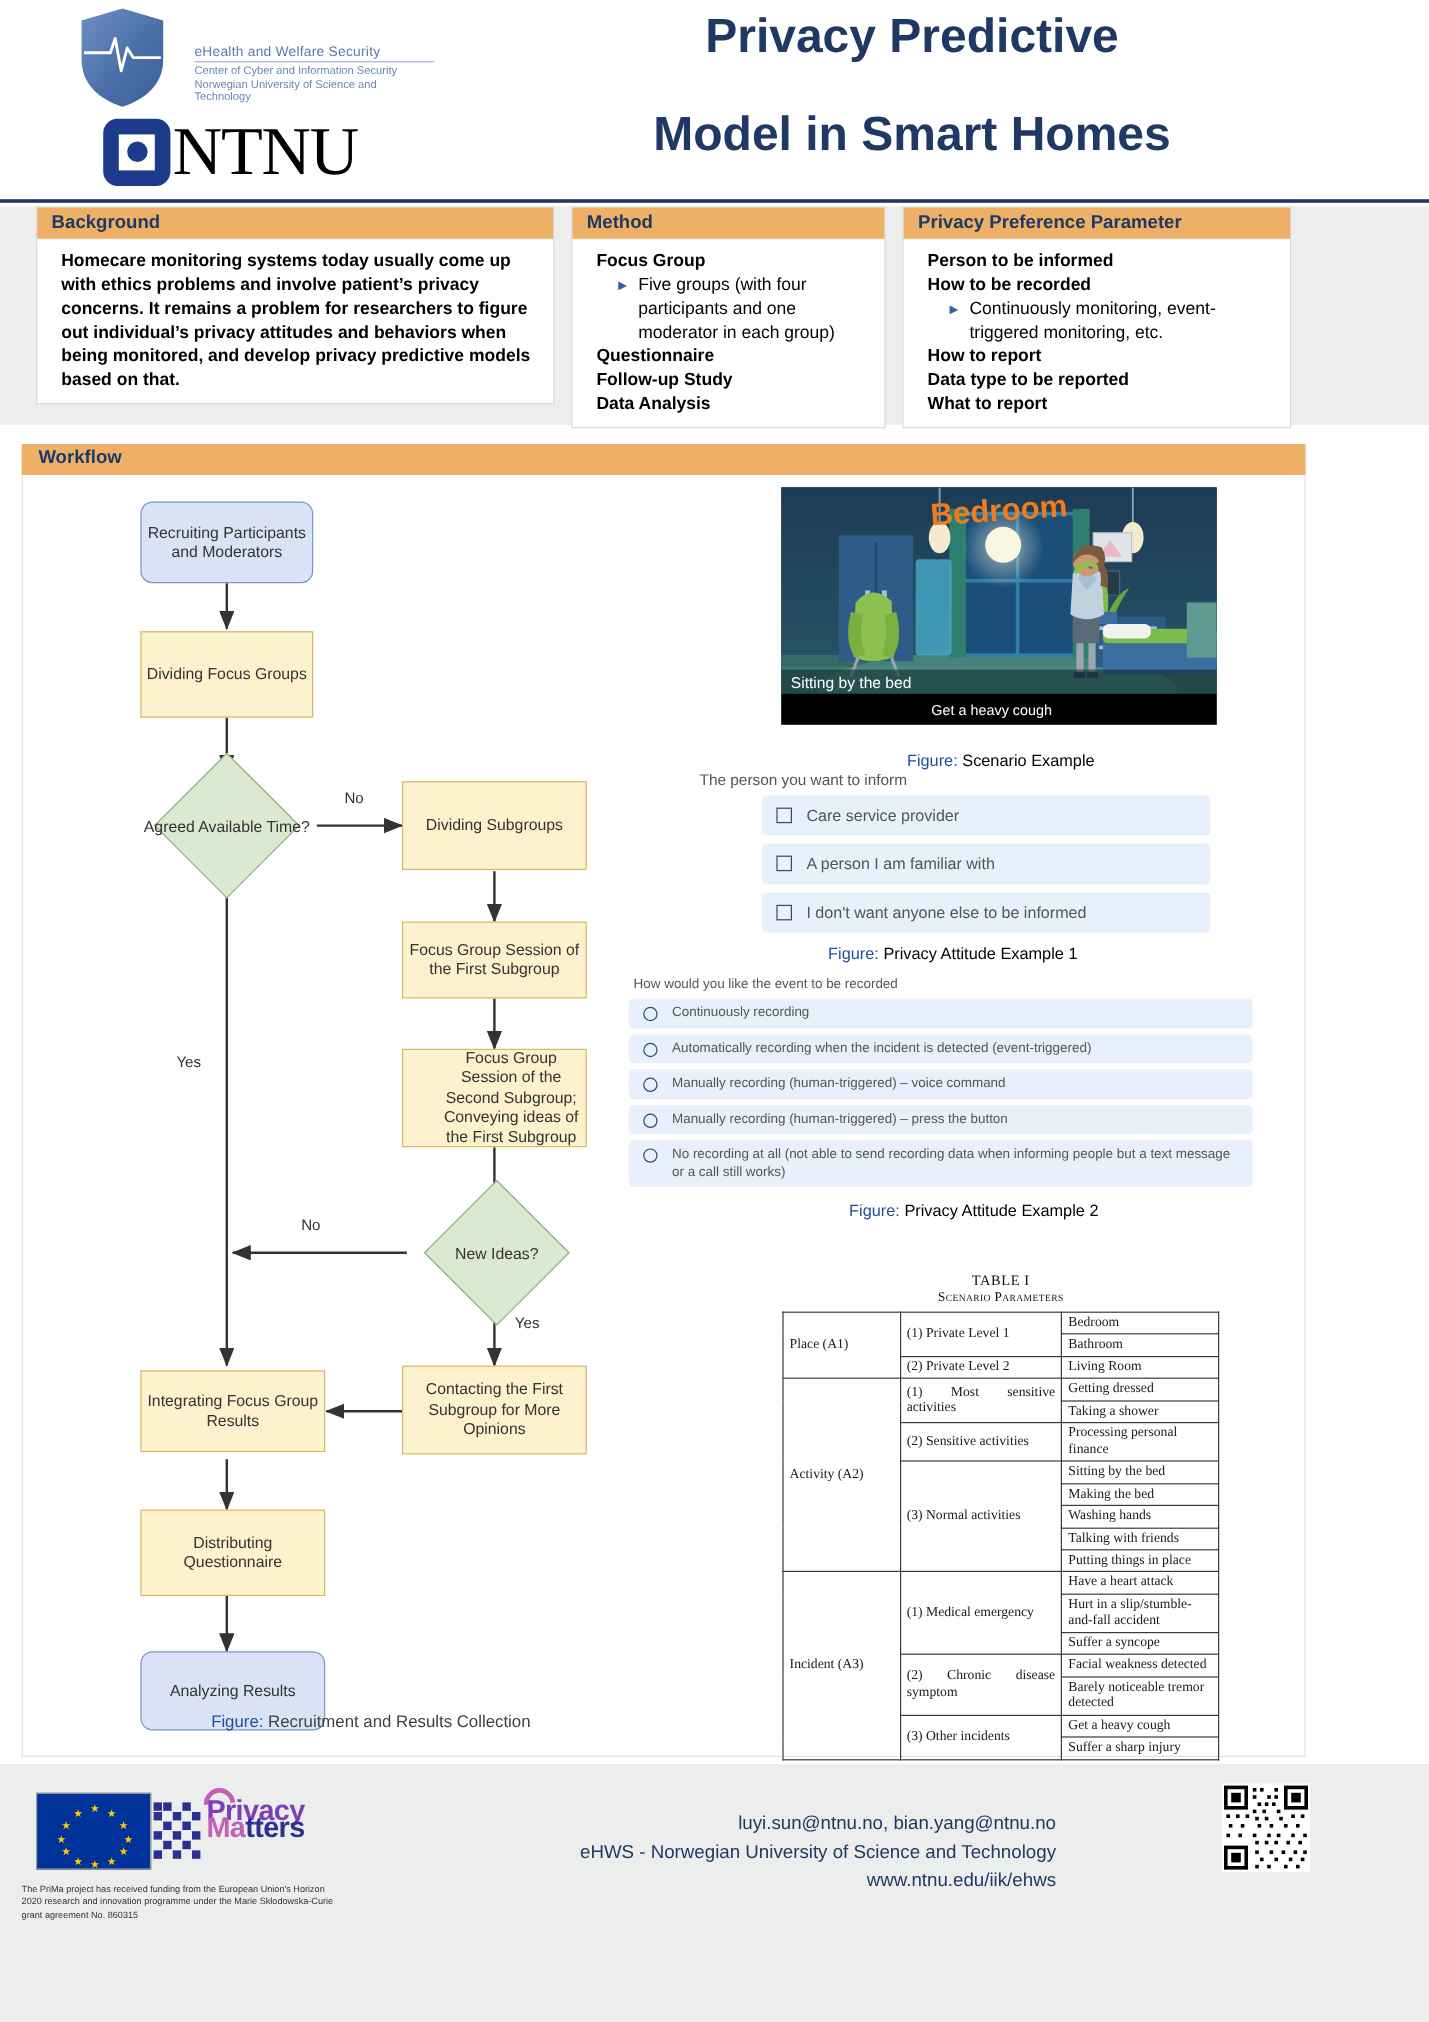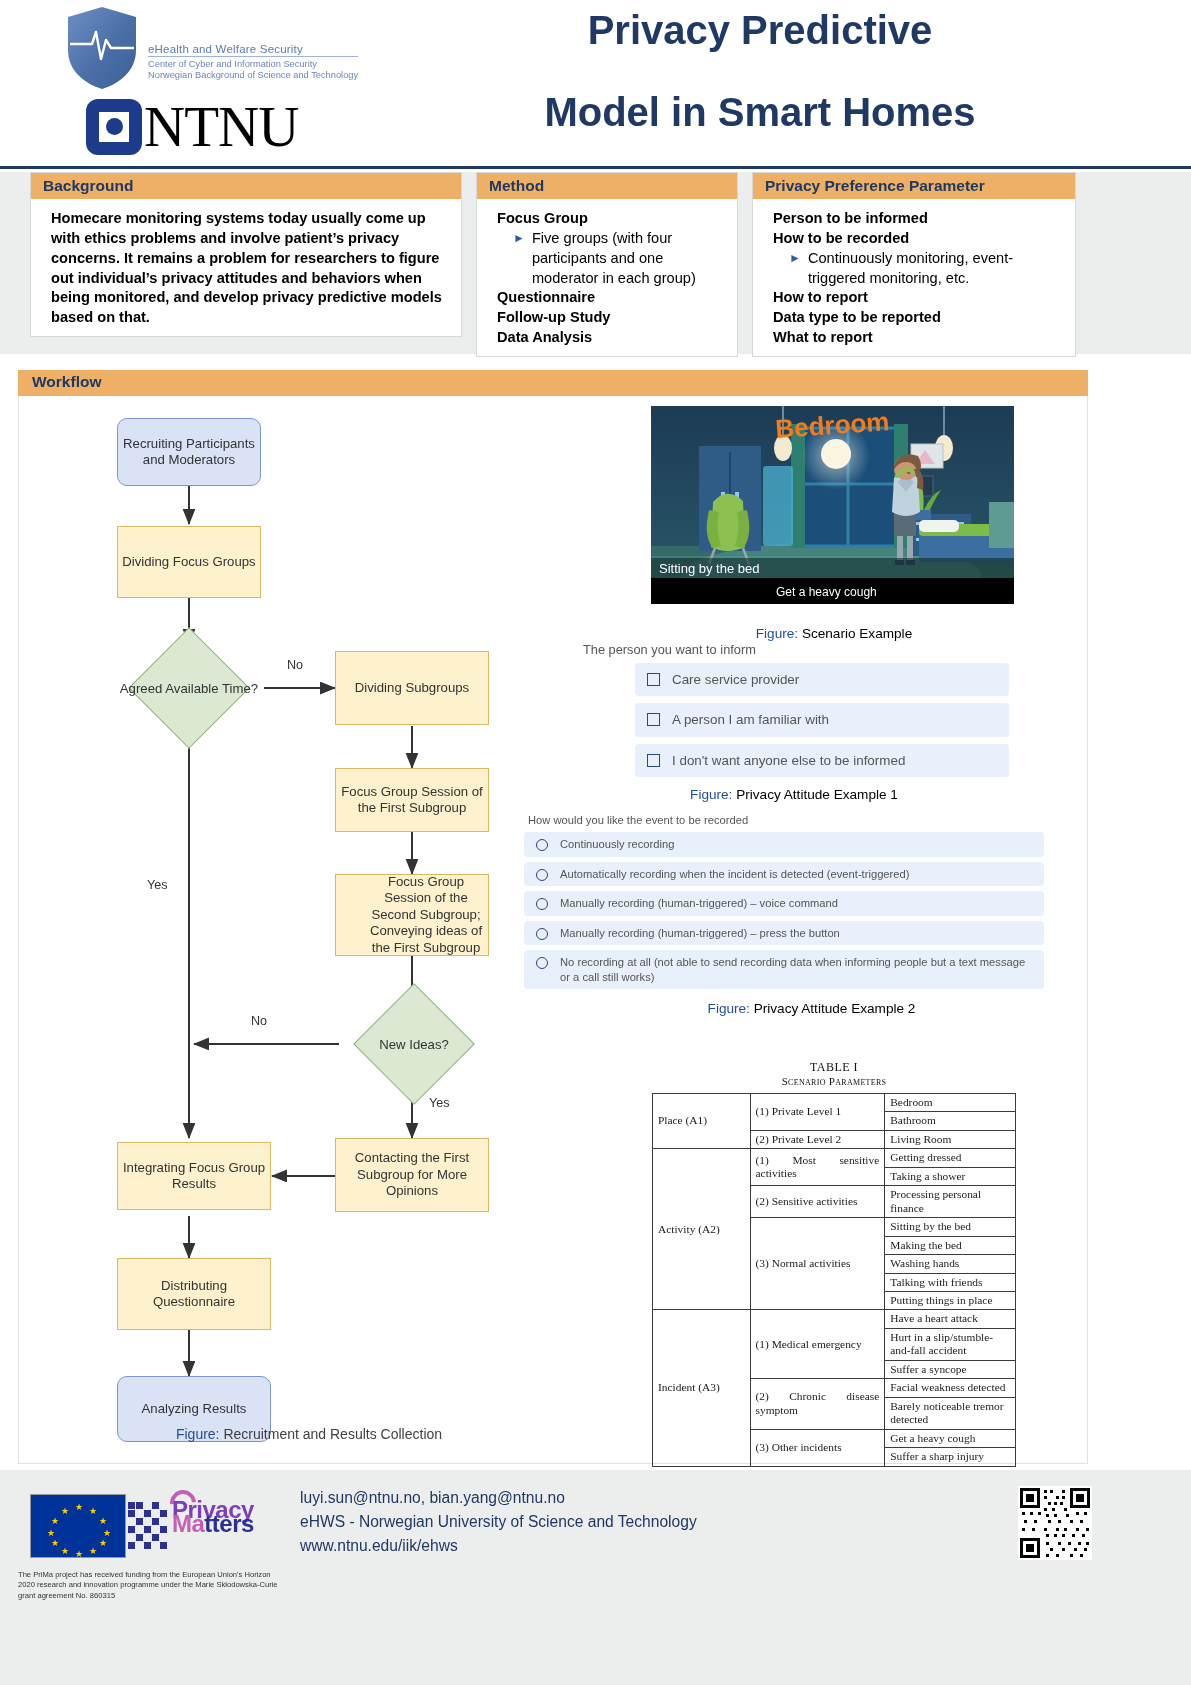--- a/index.html
+++ b/index.html
@@ -7,21 +7,21 @@
     width: 1191px; height: 1685px;
     font-family: "Liberation Sans", sans-serif;
     background: #ffffff;
     overflow: hidden;
   }
   .poster { position: relative; width: 1191px; height: 1685px; background: #fff; }
 
   
   .header { position: relative; height: 168px; background: #fff; }
   .logos { position: absolute; left: 62px; top: 4px; width: 300px; }
-  .ehws-row { display: flex; align-items: center; gap: 6px; }
+  .ehws-row { display: flex; align-items: center; gap: 20px; }
   .shield { width: 80px; height: 88px; position: relative; }
   .shield svg { display: block; }
   .ehws-text { padding-top: 26px; }
   .ehws-t1 { font-size: 11.5px; color: #5a7bb0; letter-spacing: .2px; border-bottom: 1px solid #9fb4d6; padding-bottom: 1px; }
   .ehws-t2 { font-size: 9.3px; color: #6d86b5; margin-top: 2px; }
   .ehws-t3 { font-size: 9.3px; color: #6d86b5; margin-top: 1px; }
   .ntnu-row { display: flex; align-items: center; margin-top: 6px; margin-left: 24px; }
   .ntnu-mark { width: 56px; height: 56px; border-radius: 12px; background: #1c3b8b; display: flex; align-items: center; justify-content: center; }
   .ntnu-inner { width: 30px; height: 30px; background: #fff; display: flex; align-items: center; justify-content: center; }
   .ntnu-dot { width: 17px; height: 17px; border-radius: 50%; background: #1c3b8b; }
@@ -96,21 +96,21 @@
   .eu-star { position: absolute; color: #ffcc00; font-size: 9px; line-height: 1; }
   .eu-note { position: absolute; left: 18px; top: 100px; width: 260px; font-size: 7.6px; color: #333; line-height: 1.35; }
   .pm-logo { position: absolute; left: 128px; top: 18px; width: 170px; height: 74px; }
   .pm-grid { position: absolute; left: 0; top: 14px; width: 46px; height: 52px; }
   .pm-cell { position: absolute; width: 7px; height: 7px; background: #2b2f8f; }
   .pm-privacy { position: absolute; left: 44px; top: 8px; font-size: 24px; font-weight: bold; color: #7c3fb5; letter-spacing: -.5px; }
   .pm-matters { position: absolute; left: 44px; top: 22px; font-size: 24px; font-weight: bold; letter-spacing: -.5px; }
   .pm-ma { color: #c35fb5; }
   .pm-tters { color: #2b2f8f; }
   .pm-arc { position: absolute; left: 42px; top: 2px; width: 26px; height: 26px; border: 4px solid #c35fb5; border-radius: 50%; border-bottom-color: transparent; border-right-color: transparent; transform: rotate(40deg); }
-  .contact { position: absolute; left: 300px; top: 16px; width: 580px; text-align: left; }
+  .contact { position: absolute; left: 300px; top: 38px; width: 580px; text-align: right; }
   .contact div { font-size: 15.6px; color: #1f3864; line-height: 1.55; }
   .qr { position: absolute; left: 1018px; top: 16px; width: 74px; height: 74px; }
 </style>
 </head>
 <body>
 
 <div class="poster">
 
   <div class="header">
     <div class="logos">
@@ -124,21 +124,21 @@
                 <stop offset="100%" stop-color="#3d5f96"></stop>
               </linearGradient>
             </defs>
             <path d="M40 3 L74 13 L74 46 C74 66 59 79 40 85 C21 79 6 66 6 46 L6 13 Z" fill="url(#shg)"></path>
             <path d="M8 40 L30 40 L34 28 L39 55 L44 36 L49 44 L72 44" fill="none" stroke="#ffffff" stroke-width="2.4" stroke-linejoin="round"></path>
           </svg>
         </div>
         <div class="ehws-text">
           <div class="ehws-t1">eHealth and Welfare Security</div>
           <div class="ehws-t2">Center of Cyber and Information Security</div>
-          <div class="ehws-t3">Norwegian Background of Science and Technology</div>
+          <div class="ehws-t3">Norwegian University of Science and Technology</div>
         </div>
       </div>
       <div class="ntnu-row">
         <div class="ntnu-mark">
           <div class="ntnu-inner">
               <div class="ntnu-dot"></div>
             </div>
         </div>
         <div class="ntnu-word">NTNU</div>
       </div>

